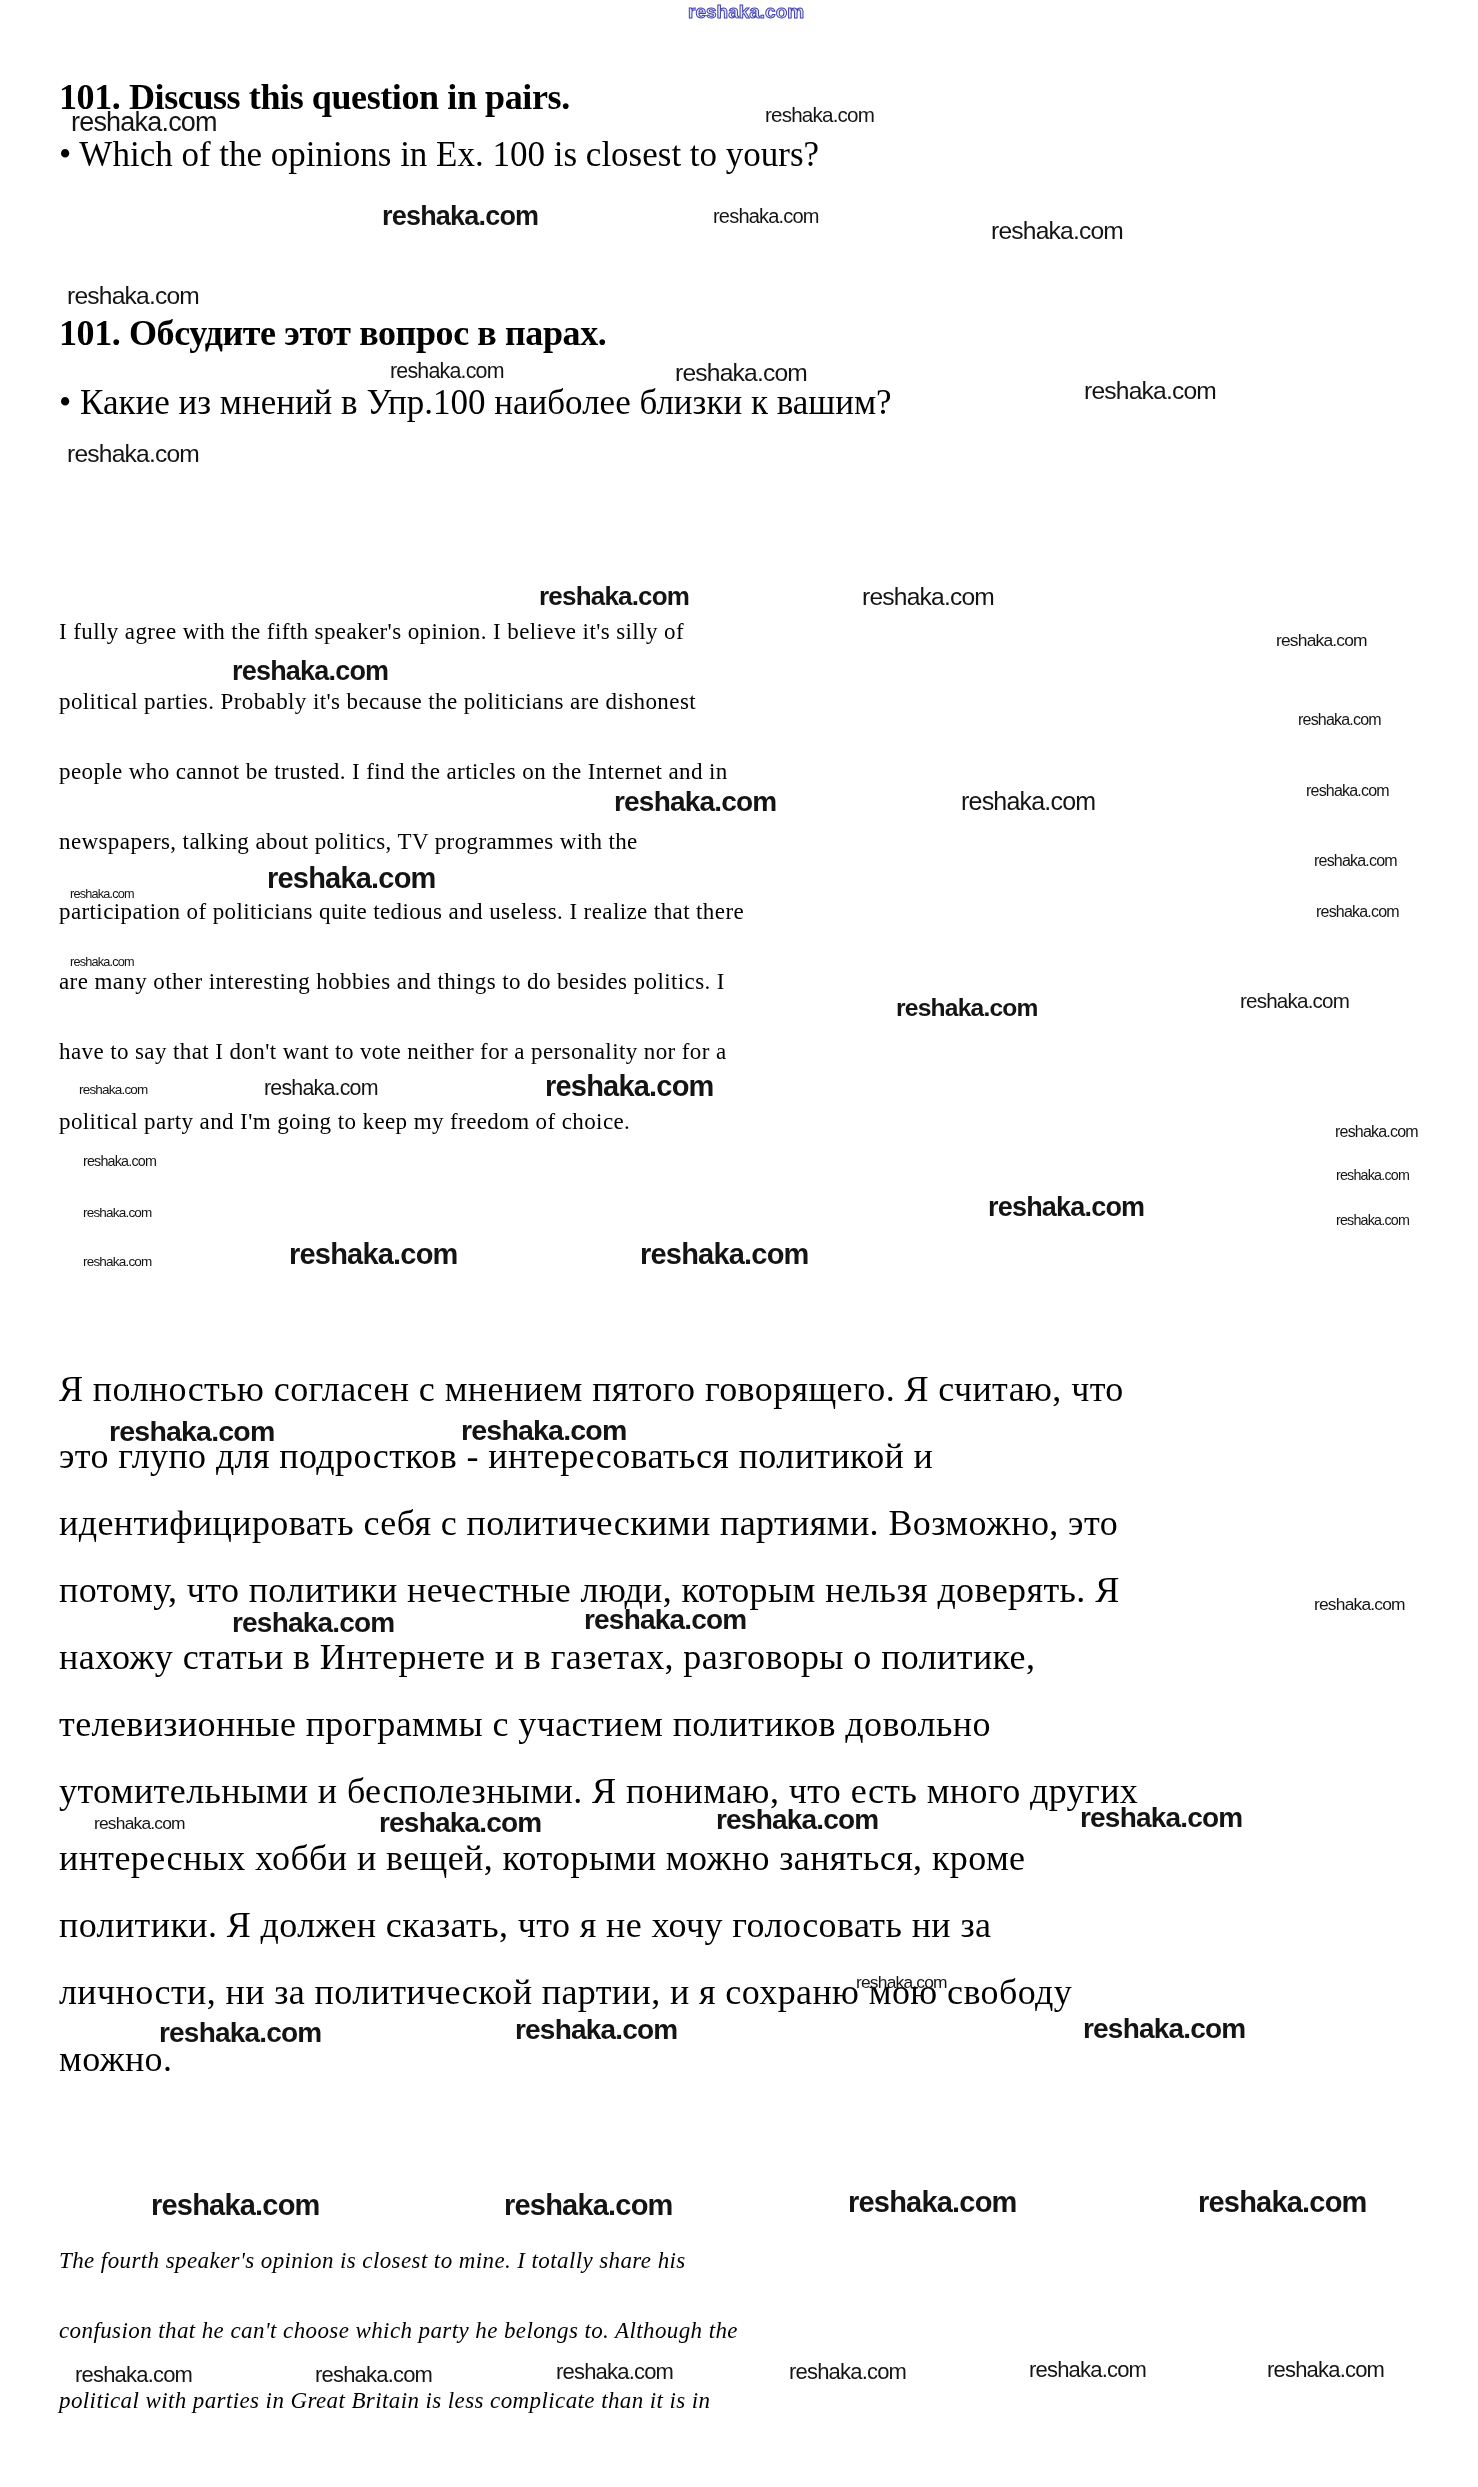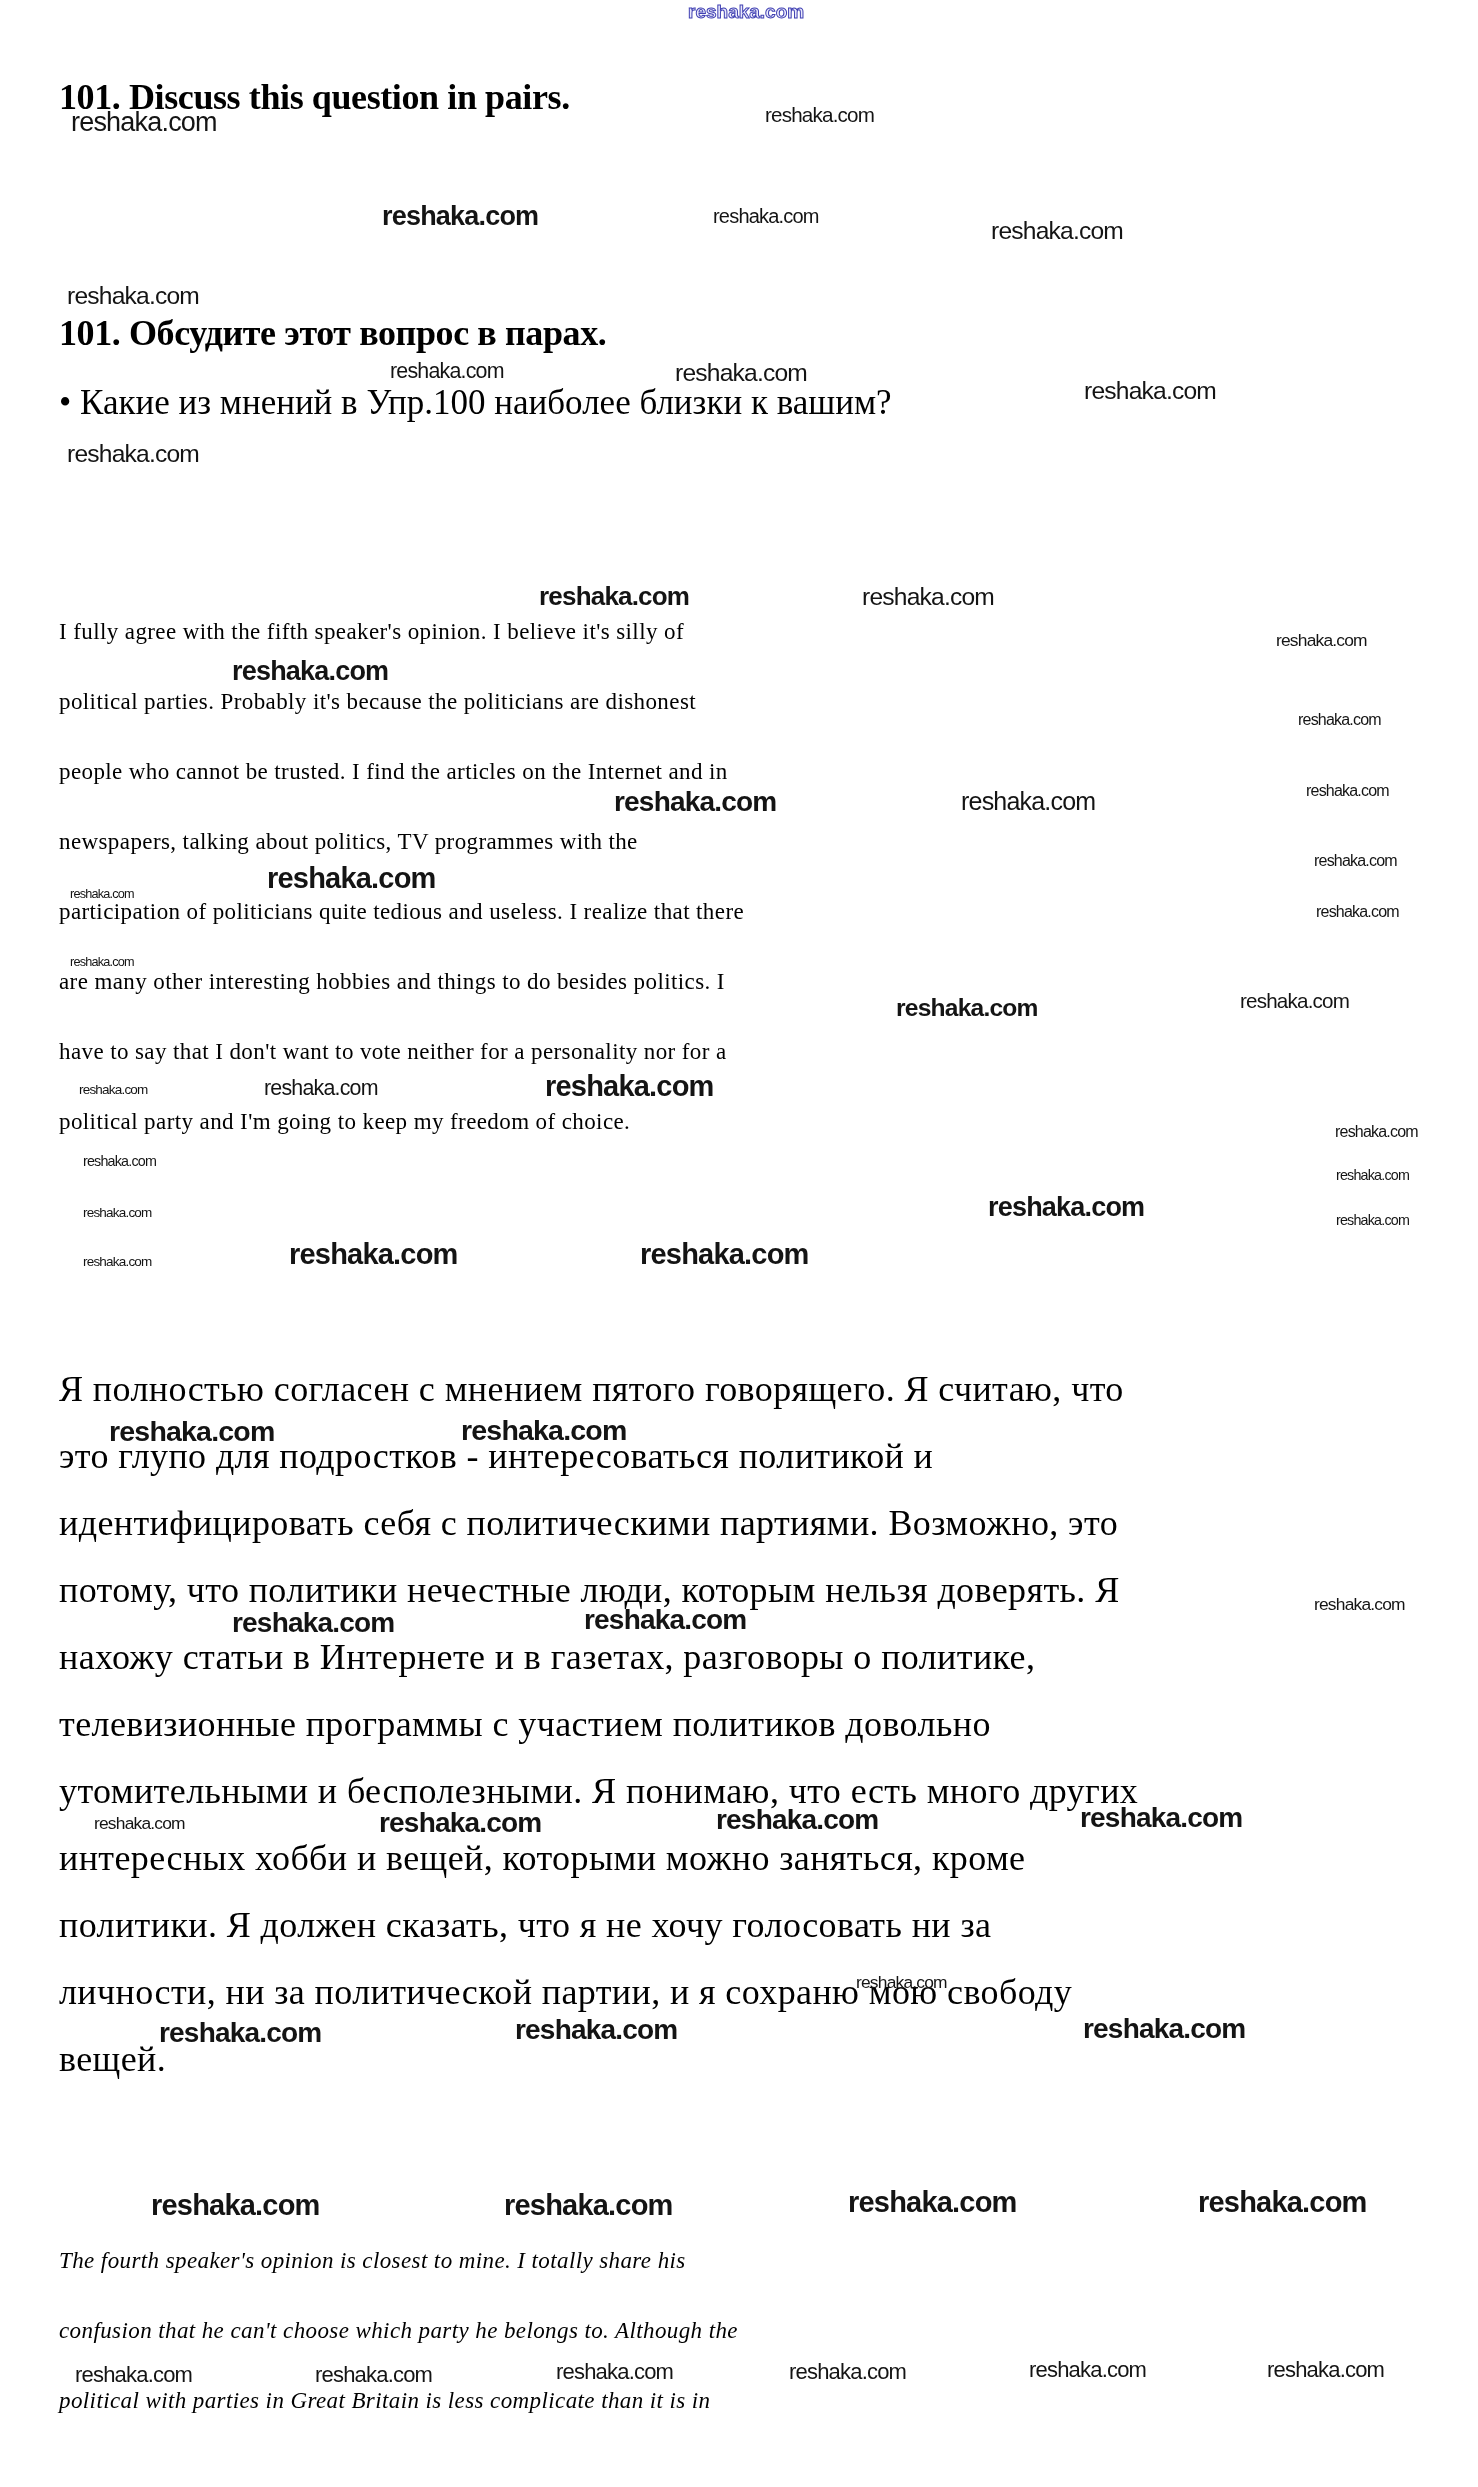--- a/index.html
+++ b/index.html
@@ -43,20 +43,21 @@
     letter-spacing:0;
   }
 </style>
 </head>
 <body>
 
 <div class="page">
 
   <div class="abs h-title" style="left:59px;top:78px;">101. Discuss this question in pairs.</div>
 
+  <div class="abs bullet-line" style="left:59px;top:136px;">• Which of the opinions in Ex. 100 is closest to yours?</div>
 
   <div class="abs h-title" style="left:59px;top:314px;">101. Обсудите этот вопрос в парах.</div>
 
   <div class="abs bullet-line" style="left:59px;top:384px;">• Какие из мнений в Упр.100 наиболее близки к вашим?</div>
 
   <div class="para para-en" style="left:59px;top:597px;">
       <div class="text-line">I fully agree with the fifth speaker's opinion. I believe it's silly of</div>
       <div class="text-line">political parties. Probably it's because the politicians are dishonest</div>
       <div class="text-line">people who cannot be trusted. I find the articles on the Internet and in</div>
       <div class="text-line">newspapers, talking about politics, TV programmes with the</div>
@@ -70,21 +71,21 @@
       <div class="text-line">Я полностью согласен с мнением пятого говорящего. Я считаю, что</div>
       <div class="text-line">это глупо для подростков - интересоваться политикой и</div>
       <div class="text-line">идентифицировать себя с политическими партиями. Возможно, это</div>
       <div class="text-line">потому, что политики нечестные люди, которым нельзя доверять. Я</div>
       <div class="text-line">нахожу статьи в Интернете и в газетах, разговоры о политике,</div>
       <div class="text-line">телевизионные программы с участием политиков довольно</div>
       <div class="text-line">утомительными и бесполезными. Я понимаю, что есть много других</div>
       <div class="text-line">интересных хобби и вещей, которыми можно заняться, кроме</div>
       <div class="text-line">политики. Я должен сказать, что я не хочу голосовать ни за</div>
       <div class="text-line">личности, ни за политической партии, и я сохраню мою свободу</div>
-      <div class="text-line">вещей.</div>
+      <div class="text-line">можно.</div>
     </div>
 
   <div class="para para-en" style="left:59px;top:2226px;font-style:italic;">
       <div class="text-line">The fourth speaker's opinion is closest to mine. I totally share his</div>
       <div class="text-line">confusion that he can't choose which party he belongs to. Although the</div>
       <div class="text-line">political with parties in Great Britain is less complicate than it is in</div>
     </div>
 
   <div id="watermark-layer">
       <span class="wm blue" style="left: 688px; top: 2.4px; font-size: 19px;">reshaka.com</span>

